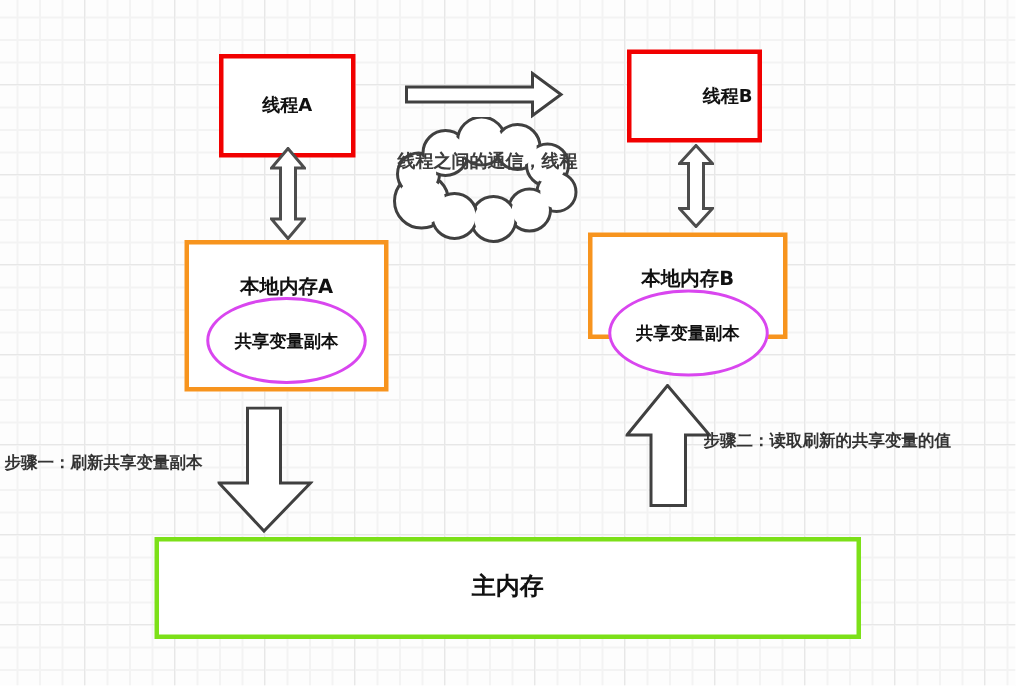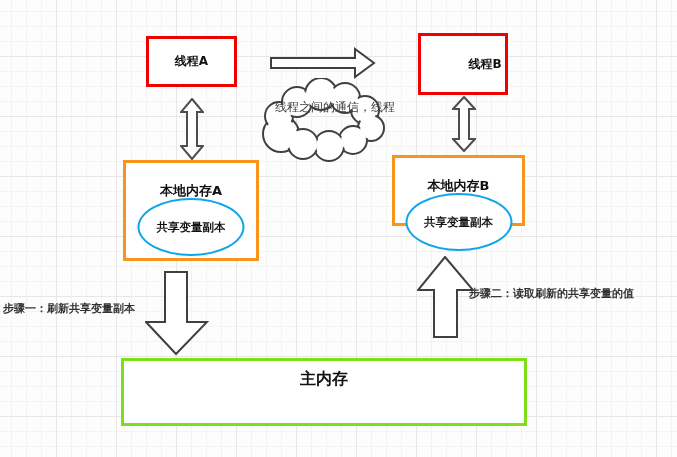--- a/index.html
+++ b/index.html
@@ -27,74 +27,73 @@
     display: flex;
     align-items: center;
     justify-content: center;
     text-align: center;
   }
   .thread-box {
     border: 3px solid #f10000;
     font-weight: bold;
     font-size: 12px;
   }
-  #thread-a { left: 146px; top: 36px; width: 91px; height: 51px; text-align: right; }
+  #thread-a { left: 146px; top: 36px; width: 91px; height: 69px; text-align: right; }
   #thread-b { left: 418px; top: 33px; width: 90px; height: 62px; padding-left: 44px; }
 
   .memory-box {
     border: 3px solid #f7941e;
     flex-direction: column;
     justify-content: flex-start;
   }
   #local-memory-a { left: 123px; top: 160px; width: 136px; height: 101px; }
   #local-memory-b { left: 392px; top: 155px; width: 133px; height: 71px; }
   .memory-title { font-weight: bold; font-size: 13px; margin-top: 19px; }
   .var-ellipse {
     position: absolute;
     left: 50%;
     transform: translateX(-50%);
     top: 35px;
     width: 107px;
     height: 58px;
-    border: 2px solid #0ea5e9;
+    border: 2px solid #d946ef;
     border-radius: 50%;
     background: #fff;
     display: flex;
     align-items: center;
     justify-content: center;
     font-size: 11.5px;
     font-weight: bold;
   }
 
   #main-memory {
-    left: 103px; top: 358px; width: 406px; height: 68px;
+    left: 103px; top: 358px; width: 471px; height: 68px;
     border: 3px solid #7ce018;
     align-items: flex-start;
     font-weight: bold;
     font-size: 16px;
-    padding-top: 8px;
-    margin-left: 18px;
+    padding-top: 20px;
   }
 
   .shape { position: absolute; }
   #comm-arrow  { left: 270px; top: 47px;  width: 106px; height: 32px; }
   #dbl-arrow-a { left: 180px; top: 98px;  width: 24px;  height: 62px; }
   #dbl-arrow-b { left: 452px; top: 96px;  width: 24px;  height: 56px; }
   #down-arrow  { left: 145px; top: 271px; width: 64px;  height: 85px; }
   #up-arrow    { left: 417px; top: 256px; width: 57px;  height: 83px; }
   #cloud       { left: 255px; top: 78px;  width: 140px; height: 90px; }
 
   .cloud-text {
     position: absolute;
     left: 255px; top: 100px; width: 140px;
-    text-align: right;
+    text-align: center;
     font-size: 12px;
     line-height: 15px;
     color: #3d3d3d;
-    font-weight: normal;
+    font-weight: bold;
   }
   .step-label {
     position: absolute;
     font-size: 11px;
     color: #333;
     white-space: nowrap;
     font-weight: bold;
   }
   #step1-label { left: 3px;   top: 301px; text-align: right; }
   #step2-label { left: 469px; top: 286px; }

